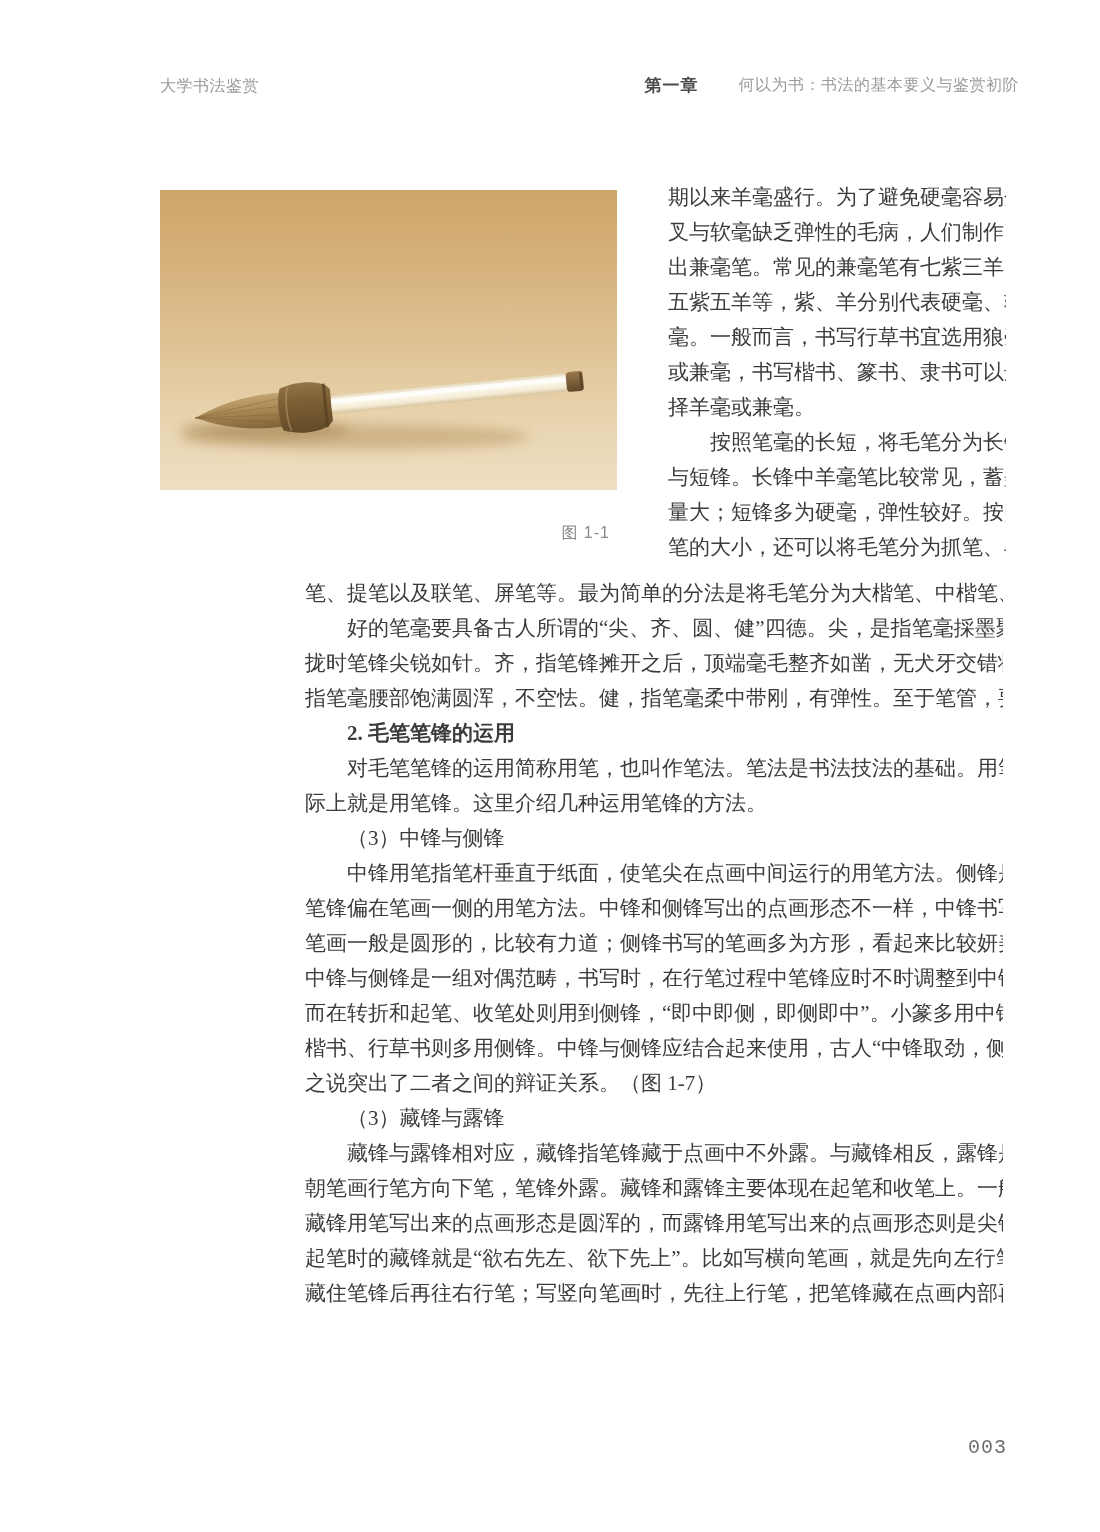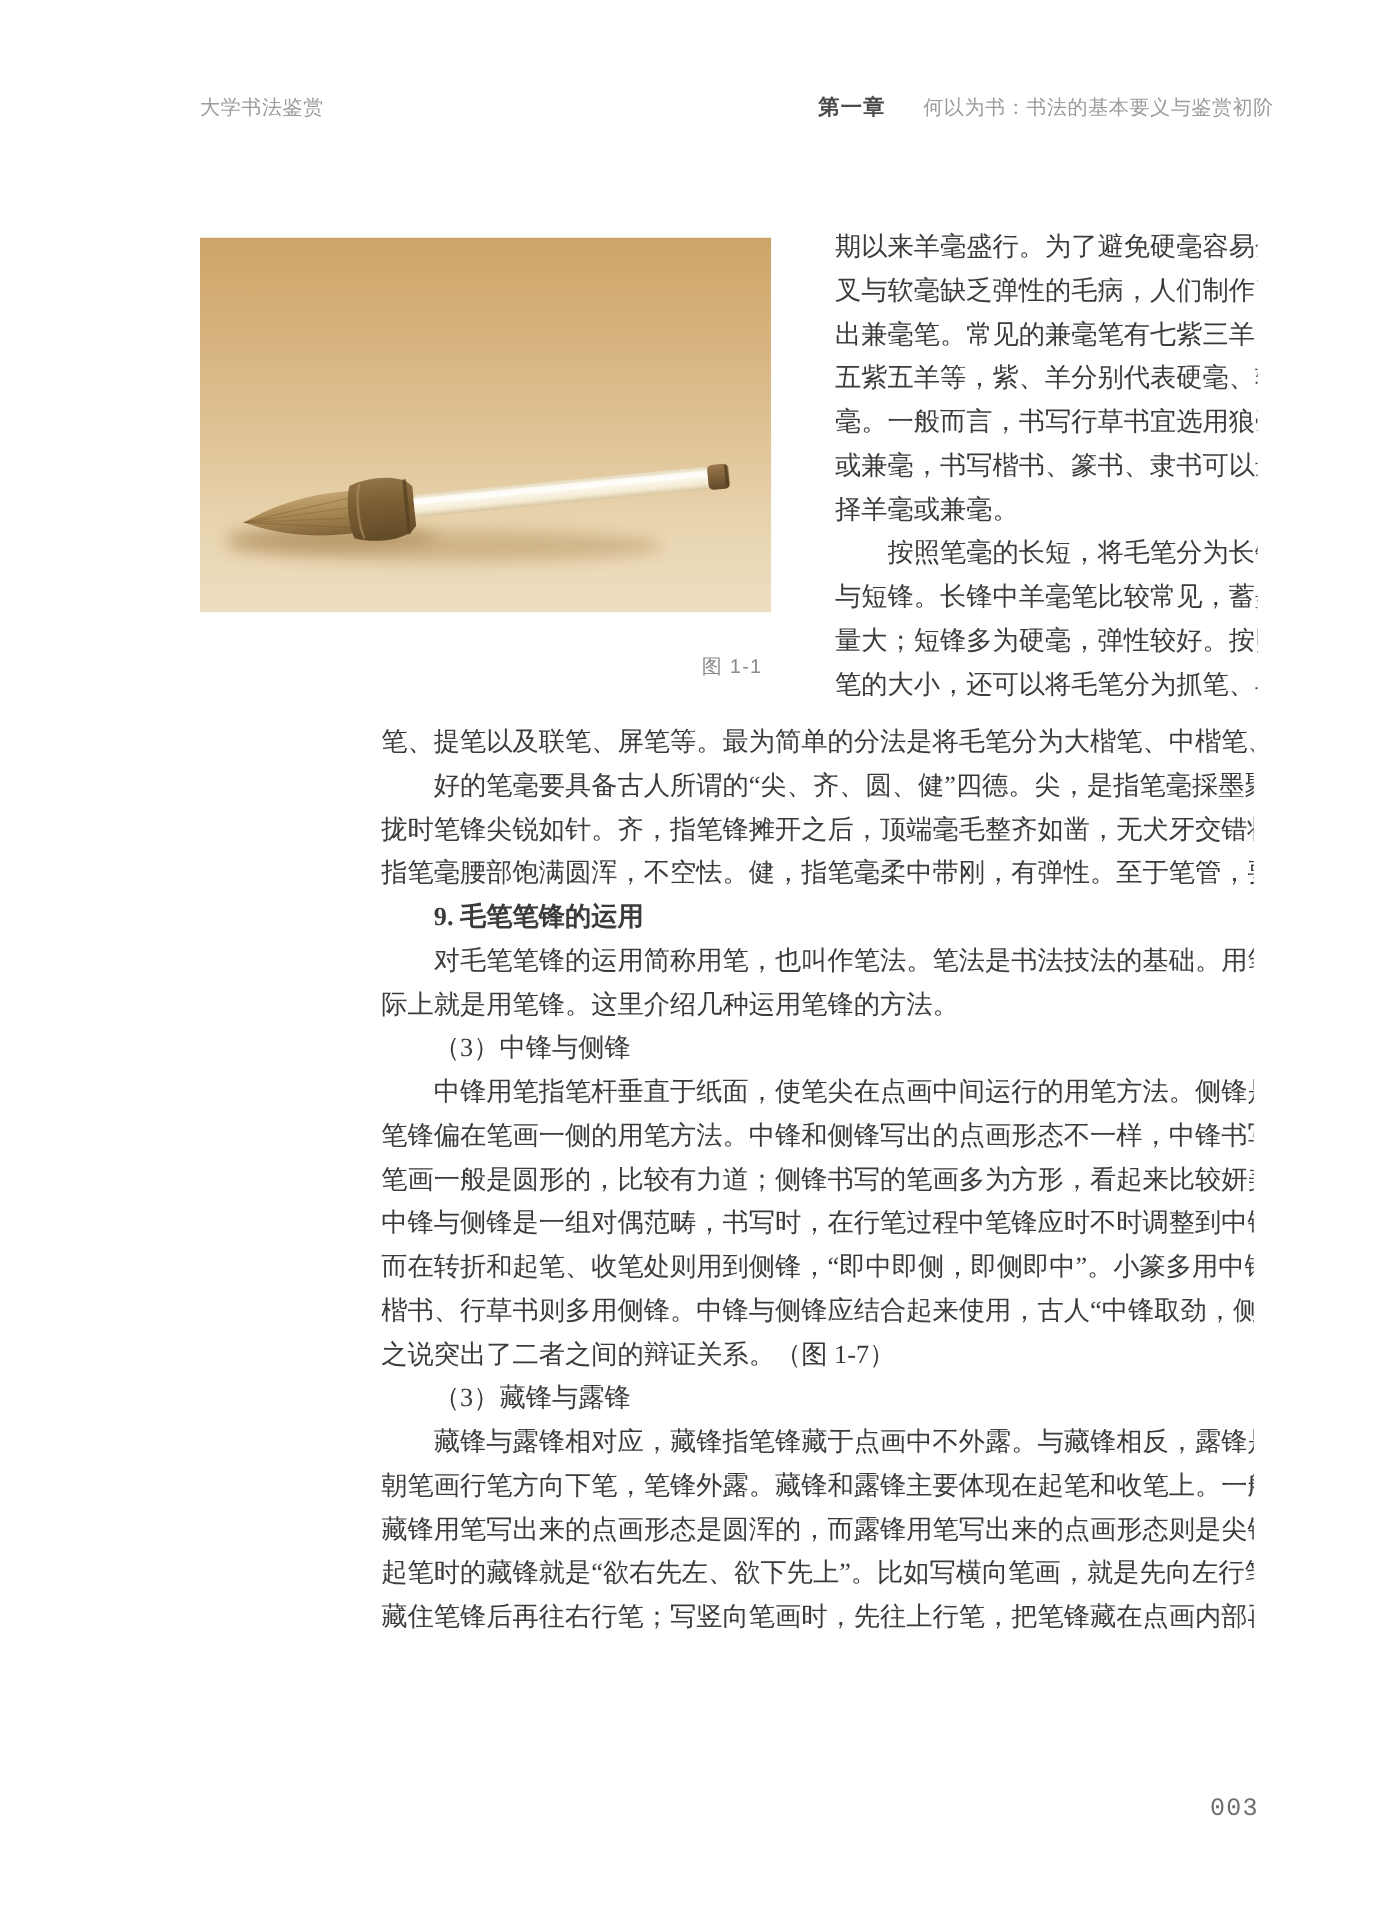--- a/index.html
+++ b/index.html
@@ -16,21 +16,21 @@
   
   .hdr-left {
     position: absolute; left: 160px; top: 76px;
     font-family: "Liberation Sans", "DejaVu Sans", sans-serif;
     font-size: 16px; color: #9b9b9b; letter-spacing: 0.5px;
   }
   .hdr-right {
     position: absolute; right: 97px; top: 74px;
     font-family: "Liberation Sans", "DejaVu Sans", sans-serif;
     font-size: 16px; color: #9b9b9b; letter-spacing: 0.5px;
-    display: flex; align-items: flex-end; gap: 30px;
+    display: flex; align-items: center; gap: 40px;
   }
   .hdr-chapter { font-size: 17px; font-weight: bold; color: #4b4b4b; letter-spacing: 1px; }
   
   .figure {
     position: absolute; left: 160px; top: 190px; width: 457px; height: 300px;
   }
   .figure svg { display: block; }
   .fig-caption {
     position: absolute; left: 160px; top: 523px; width: 450px;
     text-align: right; font-size: 16px; color: #8a8a8a;
@@ -146,21 +146,21 @@
       <div class="line">与短锋。长锋中羊毫笔比较常见，蓄墨</div>
       <div class="line">量大；短锋多为硬毫，弹性较好。按照</div>
       <div class="line">笔的大小，还可以将毛笔分为抓笔、斗</div>
     </div>
 
   <div class="body-block">
       <div class="line">笔、提笔以及联笔、屏笔等。最为简单的分法是将毛笔分为大楷笔、中楷笔、小楷笔。</div>
       <div class="line indent">好的笔毫要具备古人所谓的“尖、齐、圆、健”四德。尖，是指笔毫採墨聚</div>
       <div class="line">拢时笔锋尖锐如针。齐，指笔锋摊开之后，顶端毫毛整齐如凿，无犬牙交错状。圆，</div>
       <div class="line">指笔毫腰部饱满圆浑，不空怯。健，指笔毫柔中带刚，有弹性。至于笔管，要求要直，</div>
-      <div class="line indent no-just bold">9. 毛笔笔锋的运用</div>
+      <div class="line indent no-just bold">2. 毛笔笔锋的运用</div>
       <div class="line indent">对毛笔笔锋的运用简称用笔，也叫作笔法。笔法是书法技法的基础。用笔实</div>
       <div class="line no-just">际上就是用笔锋。这里介绍几种运用笔锋的方法。</div>
       <div class="line indent no-just">（3）中锋与侧锋</div>
       <div class="line indent">中锋用笔指笔杆垂直于纸面，使笔尖在点画中间运行的用笔方法。侧锋是指</div>
       <div class="line">笔锋偏在笔画一侧的用笔方法。中锋和侧锋写出的点画形态不一样，中锋书写的</div>
       <div class="line">笔画一般是圆形的，比较有力道；侧锋书写的笔画多为方形，看起来比较妍美。</div>
       <div class="line">中锋与侧锋是一组对偶范畴，书写时，在行笔过程中笔锋应时不时调整到中锋状态，</div>
       <div class="line">而在转折和起笔、收笔处则用到侧锋，“即中即侧，即侧即中”。小篆多用中锋书写，</div>
       <div class="line">楷书、行草书则多用侧锋。中锋与侧锋应结合起来使用，古人“中锋取劲，侧锋取妍”</div>
       <div class="line no-just">之说突出了二者之间的辩证关系。（图 1-7）</div>

